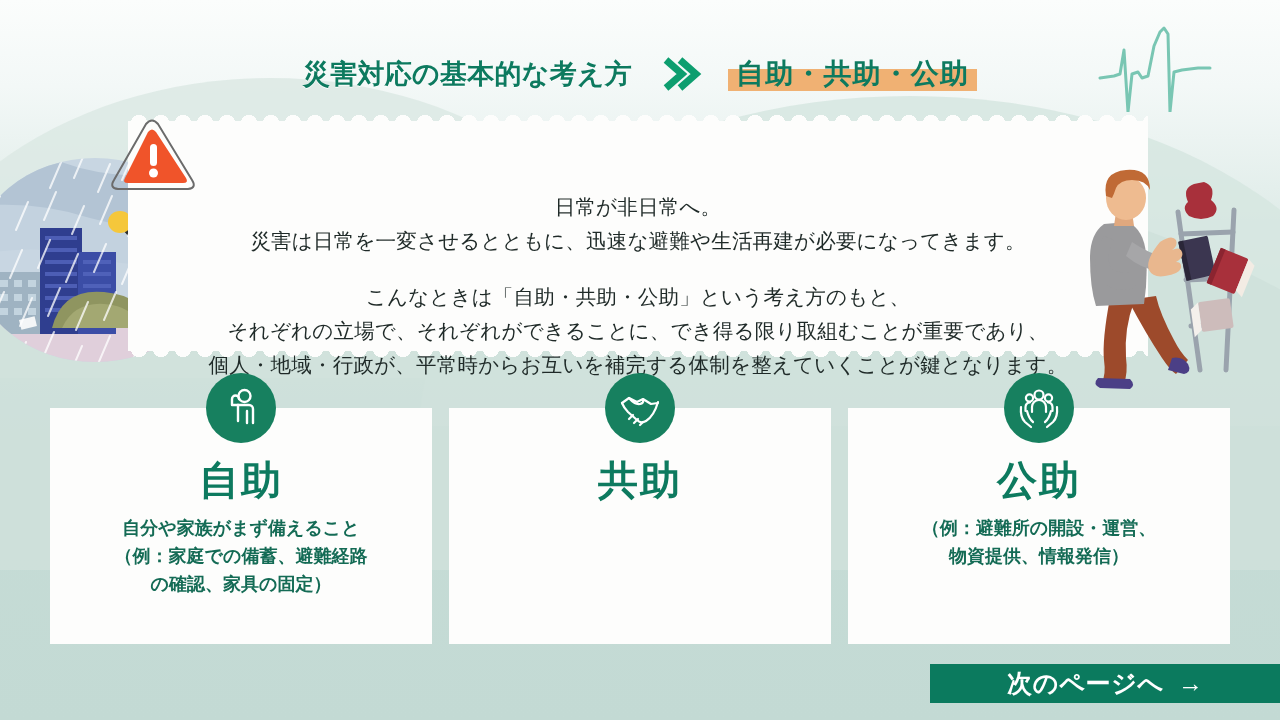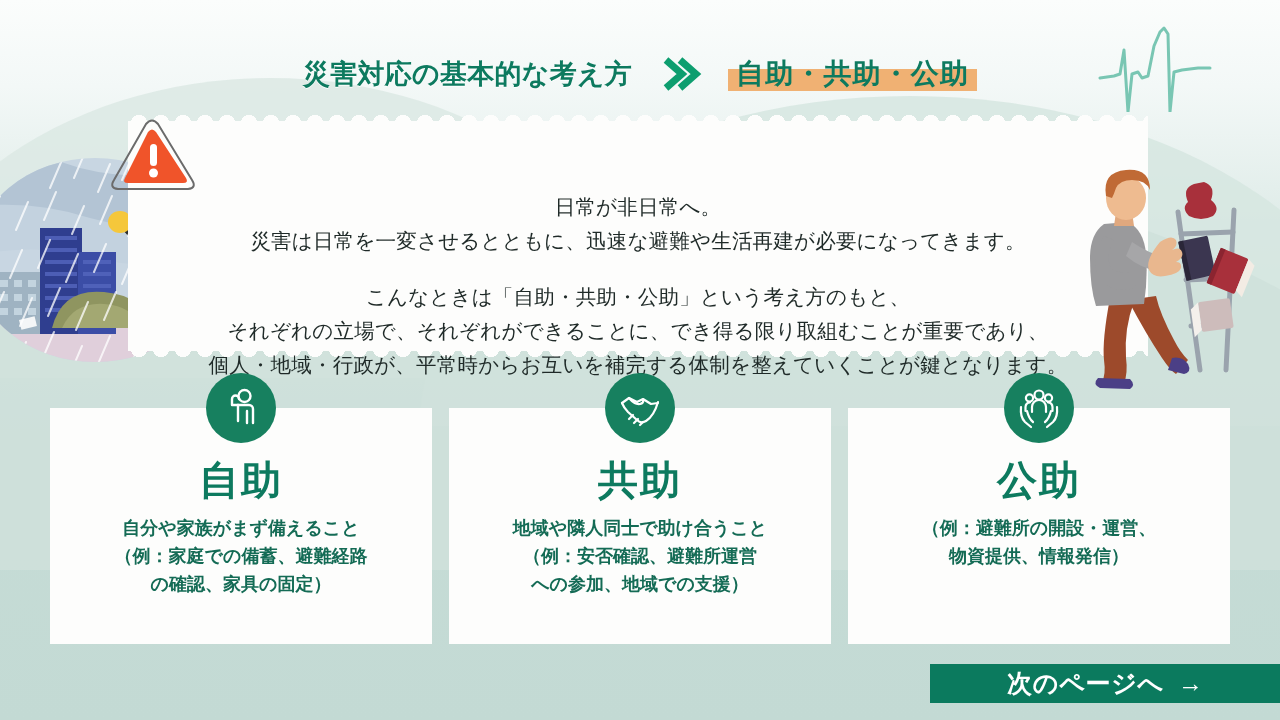--- a/index.html
+++ b/index.html
@@ -375,25 +375,20 @@
         <svg width="42" height="42" viewBox="0 0 42 42" fill="none" stroke="#ffffff" stroke-width="2.2" stroke-linecap="round" stroke-linejoin="round">
           <path d="M3 16 l7 -5 l8 4 l6 -3 l8 5 l7 -1"></path>
           <path d="M10 11 q6 7 11 6 q4 -1 3 -4"></path>
           <path d="M39 15 q-4 14 -12 19 q-5 3 -9 -1 l-9 -8 q-4 -4 -6 -9"></path>
           <path d="M14 28 l-4 4"></path>
           <path d="M19 32 l-4 4"></path>
           <path d="M24 35 l-3 3"></path>
         </svg>
       </div>
       <div class="card-title">共助</div>
-      <div class="card-desc">
-        <div>地域や隣人同士で助け合うこと</div>
-        <div>（例：安否確認、避難所運営</div>
-        <div>への参加、地域での支援）</div>
-      </div>
     </div>
 
     <div class="card">
       <div class="card-icon">
         <svg width="42" height="42" viewBox="0 0 42 42" fill="none" stroke="#ffffff" stroke-width="2.2" stroke-linecap="round" stroke-linejoin="round">
           <circle cx="21" cy="8" r="4.5"></circle>
           <circle cx="11.5" cy="11" r="3.6"></circle>
           <circle cx="30.5" cy="11" r="3.6"></circle>
           <path d="M14 25 v-5 a7 7 0 0 1 14 0 v5"></path>
           <path d="M7.5 24 v-4 a5 5 0 0 1 4.5 -4.6"></path>

